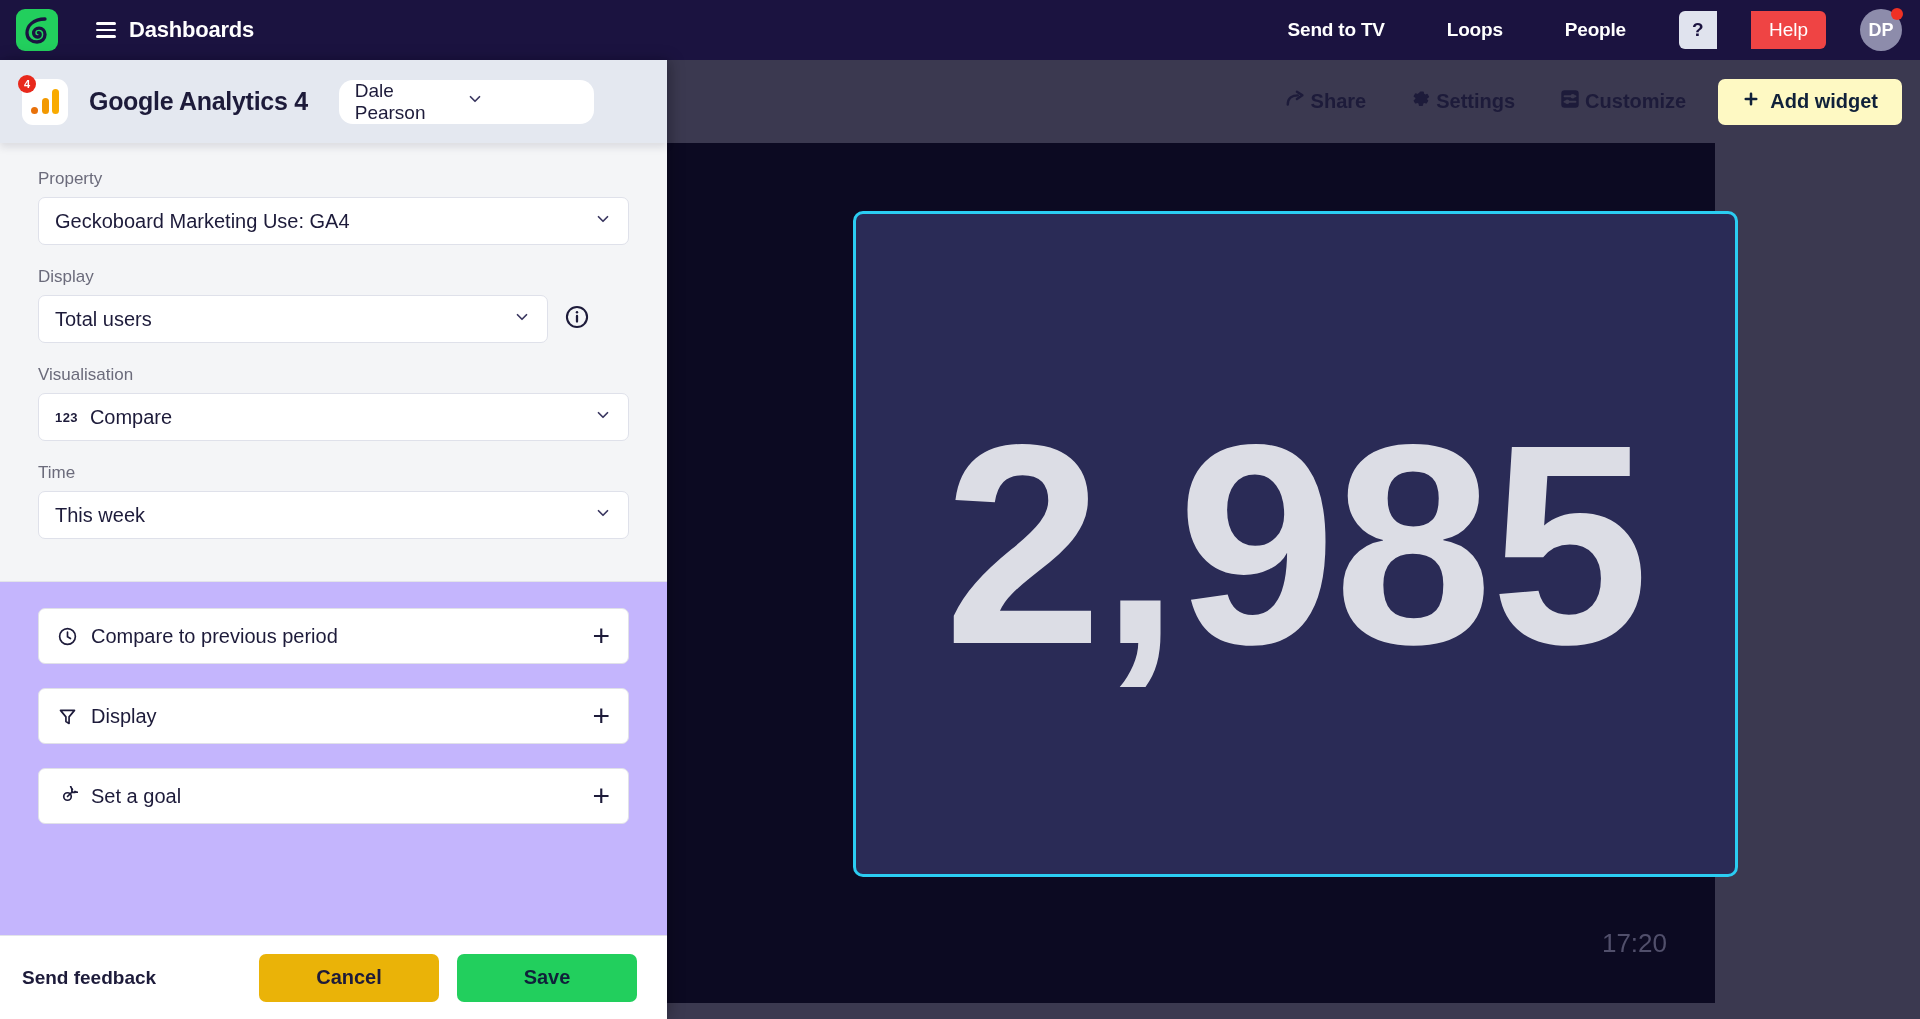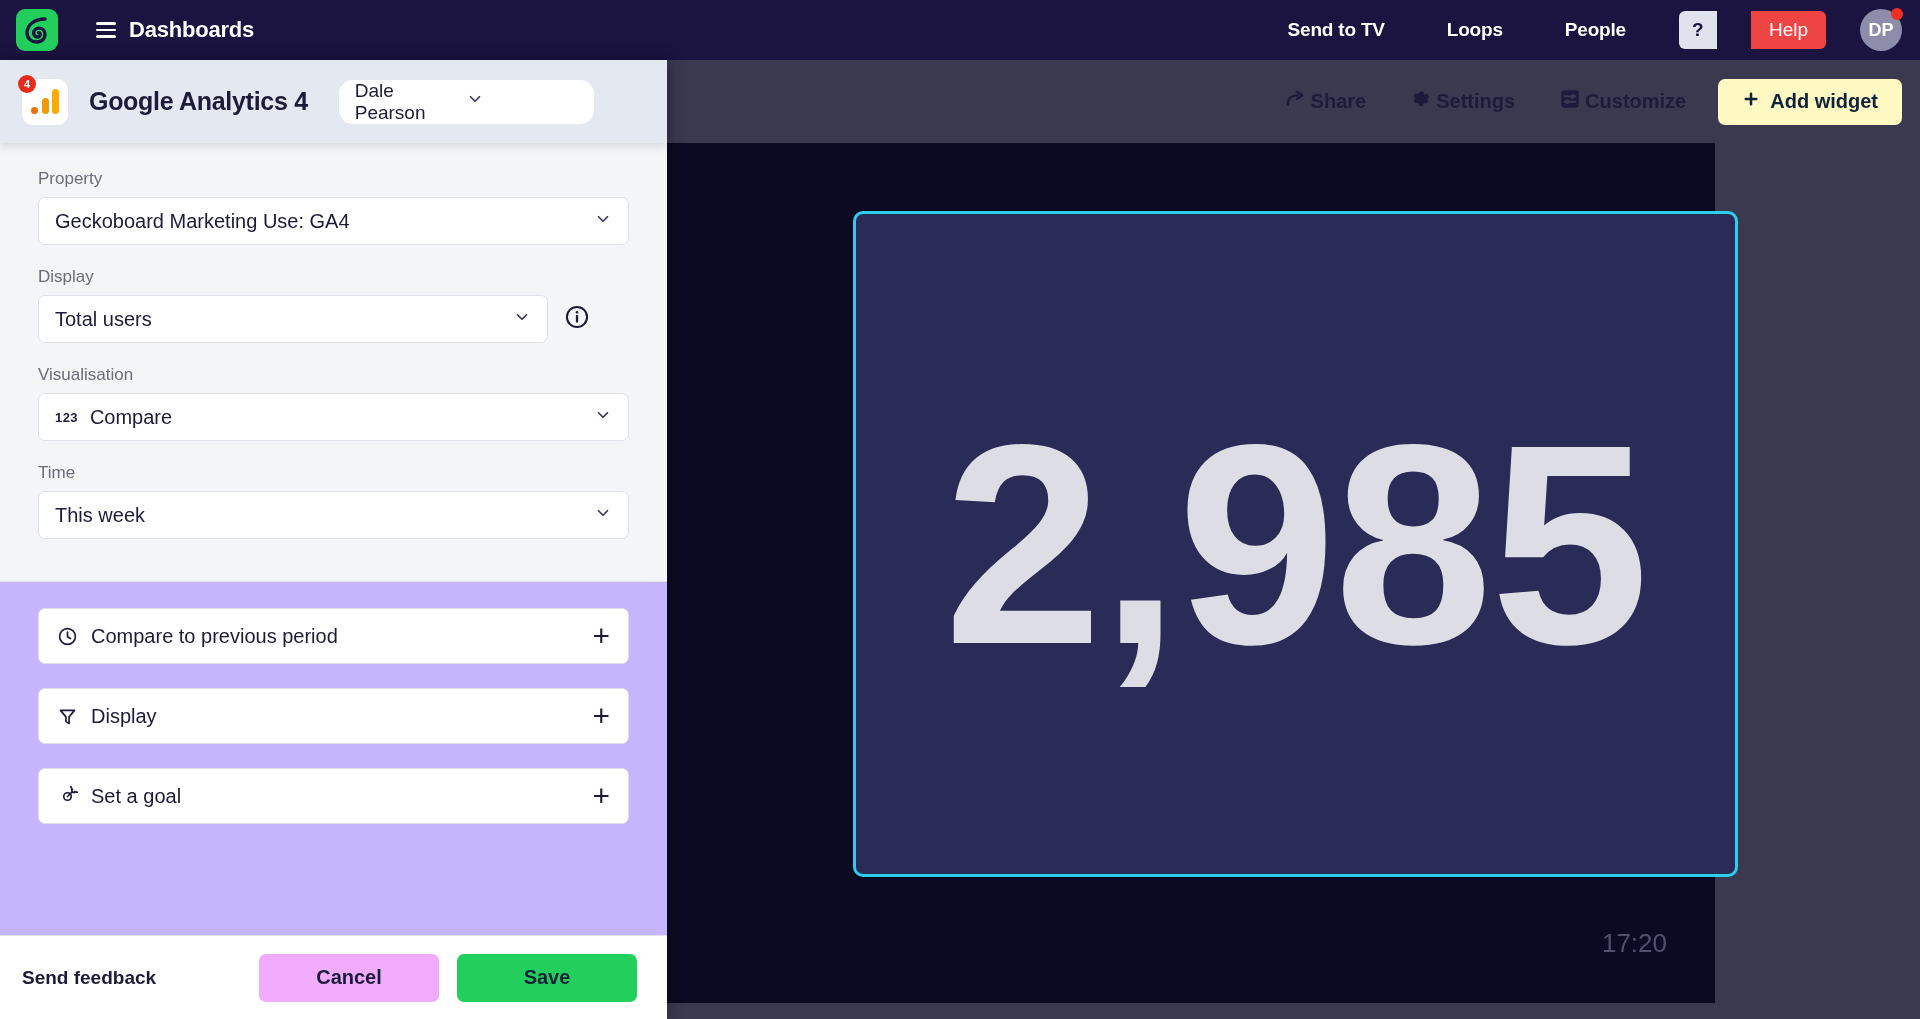--- a/index.html
+++ b/index.html
@@ -169,21 +169,21 @@
     display:flex; align-items:center; padding:0 30px 0 22px;
   }
   .feedback-link {
     color:#1d1b3a; font-size:19px; font-weight:bold; cursor:pointer;
   }
   .foot-btns { margin-left:auto; display:flex; gap:18px; }
   .btn {
     height:48px; border:none; border-radius:7px; font-size:20px; font-weight:bold;
     font-family:"Liberation Sans", sans-serif; cursor:pointer;
   }
-  .btn-cancel { background:#f0abfc; color:#1d1b3a; width:180px; }
+  .btn-cancel { background:#eab308; color:#1d1b3a; width:180px; }
   .btn-save { background:#22cf5d; color:#10213a; width:180px; }
 </style>
 </head>
 <body>
 
 <div id="app">
 
   <div class="topbar">
     <div class="gb-logo">
       <svg width="28" height="28" viewBox="0 0 28 28">

